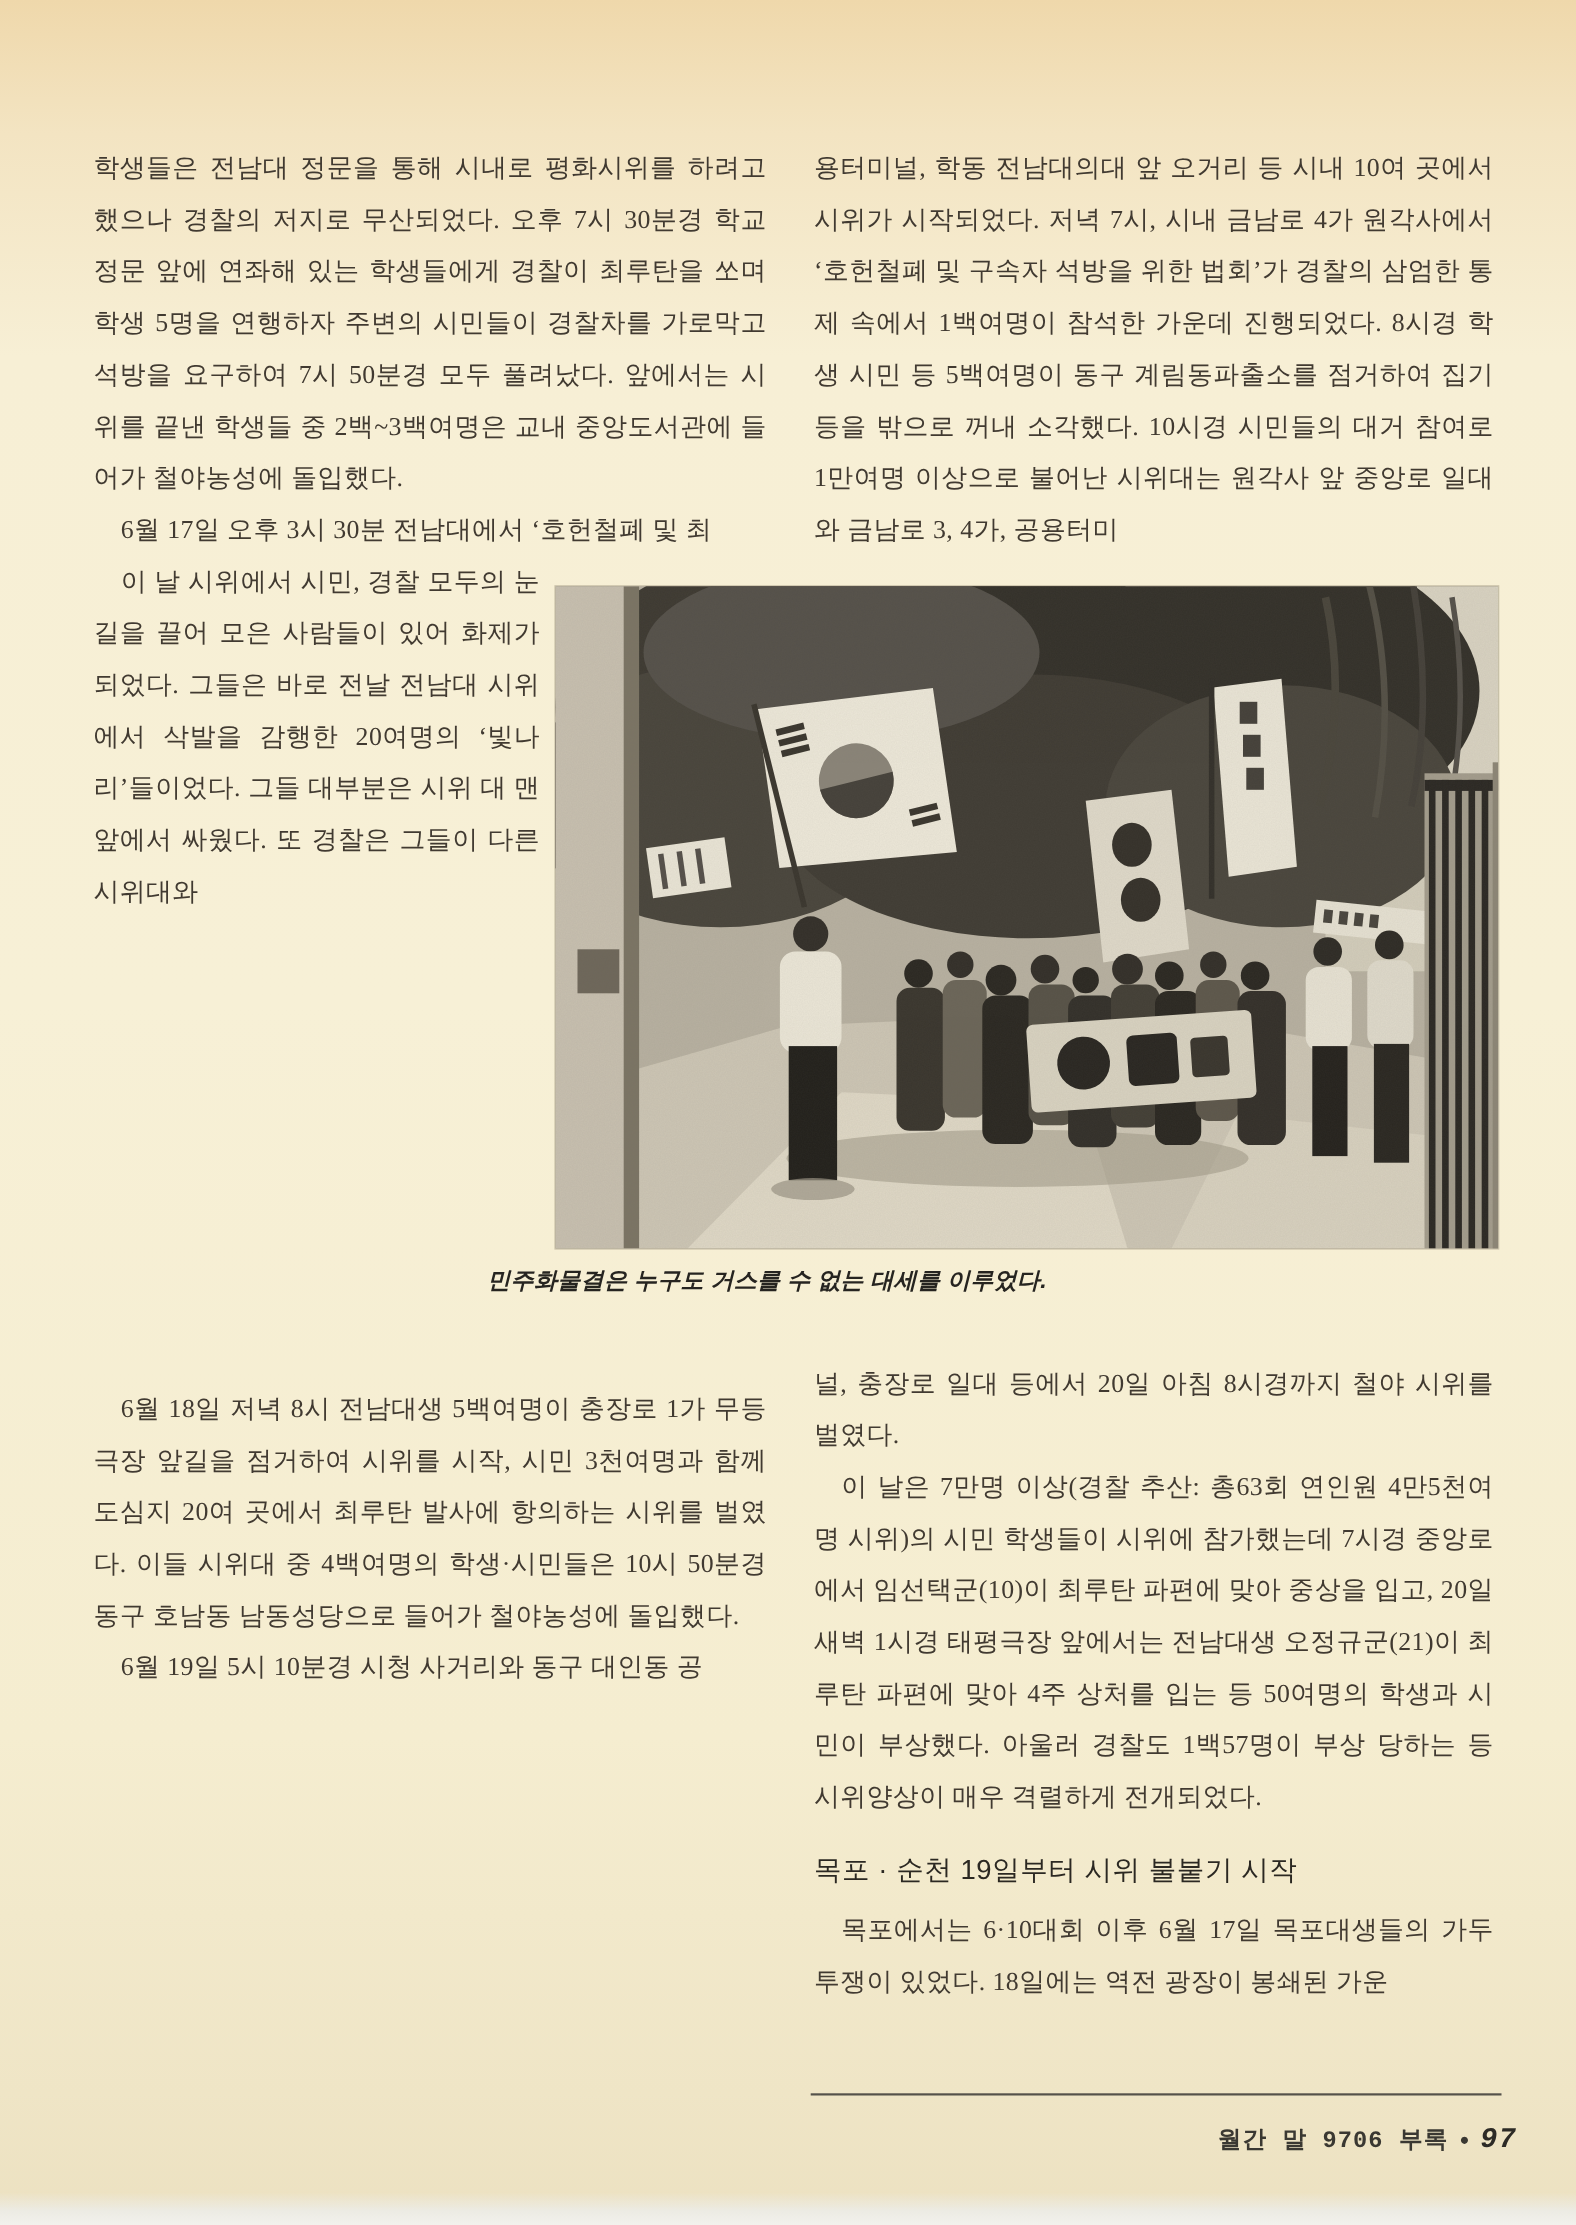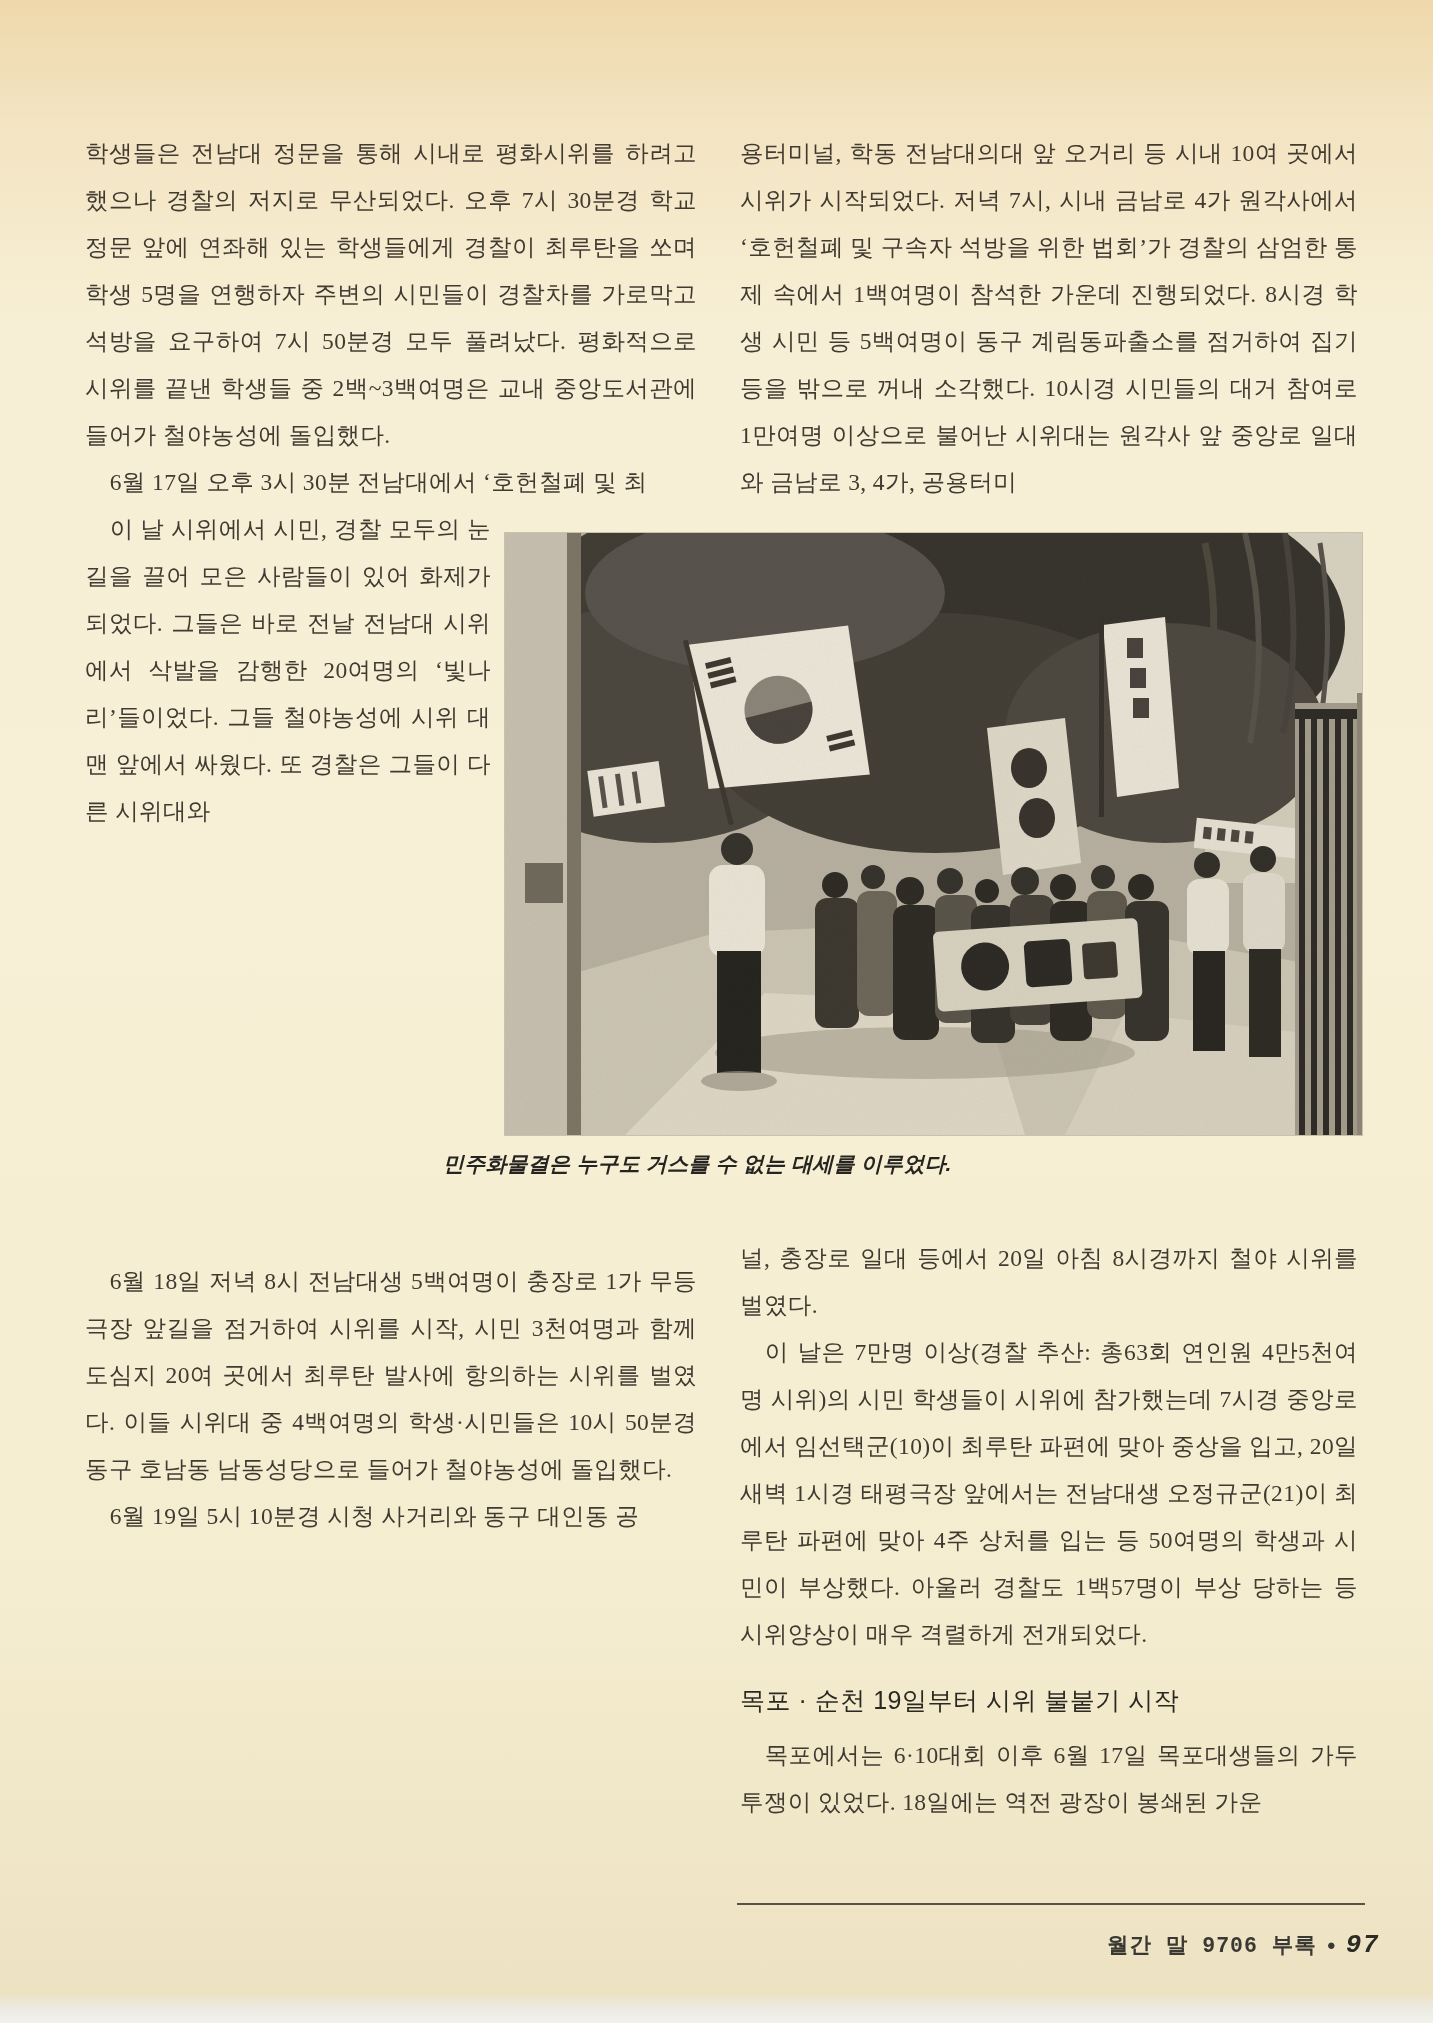--- a/index.html
+++ b/index.html
@@ -78,26 +78,26 @@
     font-size: 26px; font-weight: 700; font-style: italic;
     color: #2d2b26; letter-spacing: 1px;
   }
 </style>
 </head>
 <body>
 
 <div class="page">
 
   <div class="tblock" style="left:85px; top:130px; width:612px;">
-    <p class="body-p">학생들은 전남대 정문을 통해 시내로 평화시위를 하려고 했으나 경찰의 저지로 무산되었다. 오후 7시 30분경 학교 정문 앞에 연좌해 있는 학생들에게 경찰이 최루탄을 쏘며 학생 5명을 연행하자 주변의 시민들이 경찰차를 가로막고 석방을 요구하여 7시 50분경 모두 풀려났다. 평화적으로 시위를 끝낸 학생들 중 2백~3백여명은 교내 중앙도서관에 들어가 철야농성에 돌입했다.</p>
+    <p class="body-p">학생들은 전남대 정문을 통해 시내로 평화시위를 하려고 했으나 경찰의 저지로 무산되었다. 오후 7시 30분경 학교 정문 앞에 연좌해 있는 학생들에게 경찰이 최루탄을 쏘며 학생 5명을 연행하자 주변의 시민들이 경찰차를 가로막고 석방을 요구하여 7시 50분경 모두 풀려났다. 앞에서는 시위를 끝낸 학생들 중 2백~3백여명은 교내 중앙도서관에 들어가 철야농성에 돌입했다.</p>
     <p class="body-p ind">6월 17일 오후 3시 30분 전남대에서 ‘호헌철폐 및 최</p>
   </div>
 
   <div class="tblock" style="left:85px; top:506px; width:406px;">
-    <p class="body-p ind">이 날 시위에서 시민, 경찰 모두의 눈길을 끌어 모은 사람들이 있어 화제가 되었다. 그들은 바로 전날 전남대 시위에서 삭발을 감행한 20여명의 ‘빛나리’들이었다. 그들 철야농성에 시위 대 맨 앞에서 싸웠다. 또 경찰은 그들이 다른 시위대와</p>
+    <p class="body-p ind">이 날 시위에서 시민, 경찰 모두의 눈길을 끌어 모은 사람들이 있어 화제가 되었다. 그들은 바로 전날 전남대 시위에서 삭발을 감행한 20여명의 ‘빛나리’들이었다. 그들 대부분은 시위 대 맨 앞에서 싸웠다. 또 경찰은 그들이 다른 시위대와</p>
   </div>
 
   <div class="tblock" style="left:85px; top:1258px; width:612px;">
     <p class="body-p ind">6월 18일 저녁 8시 전남대생 5백여명이 충장로 1가 무등극장 앞길을 점거하여 시위를 시작, 시민 3천여명과 함께 도심지 20여 곳에서 최루탄 발사에 항의하는 시위를 벌였다. 이들 시위대 중 4백여명의 학생·시민들은 10시 50분경 동구 호남동 남동성당으로 들어가 철야농성에 돌입했다.</p>
     <p class="body-p ind">6월 19일 5시 10분경 시청 사거리와 동구 대인동 공</p>
   </div>
 
   <div class="tblock" style="left:740px; top:130px; width:618px;">
     <p class="body-p">용터미널, 학동 전남대의대 앞 오거리 등 시내 10여 곳에서 시위가 시작되었다. 저녁 7시, 시내 금남로 4가 원각사에서 ‘호헌철폐 및 구속자 석방을 위한 법회’가 경찰의 삼엄한 통제 속에서 1백여명이 참석한 가운데 진행되었다. 8시경 학생 시민 등 5백여명이 동구 계림동파출소를 점거하여 집기 등을 밖으로 꺼내 소각했다. 10시경 시민들의 대거 참여로 1만여명 이상으로 불어난 시위대는 원각사 앞 중앙로 일대와 금남로 3, 4가, 공용터미</p>
   </div>

